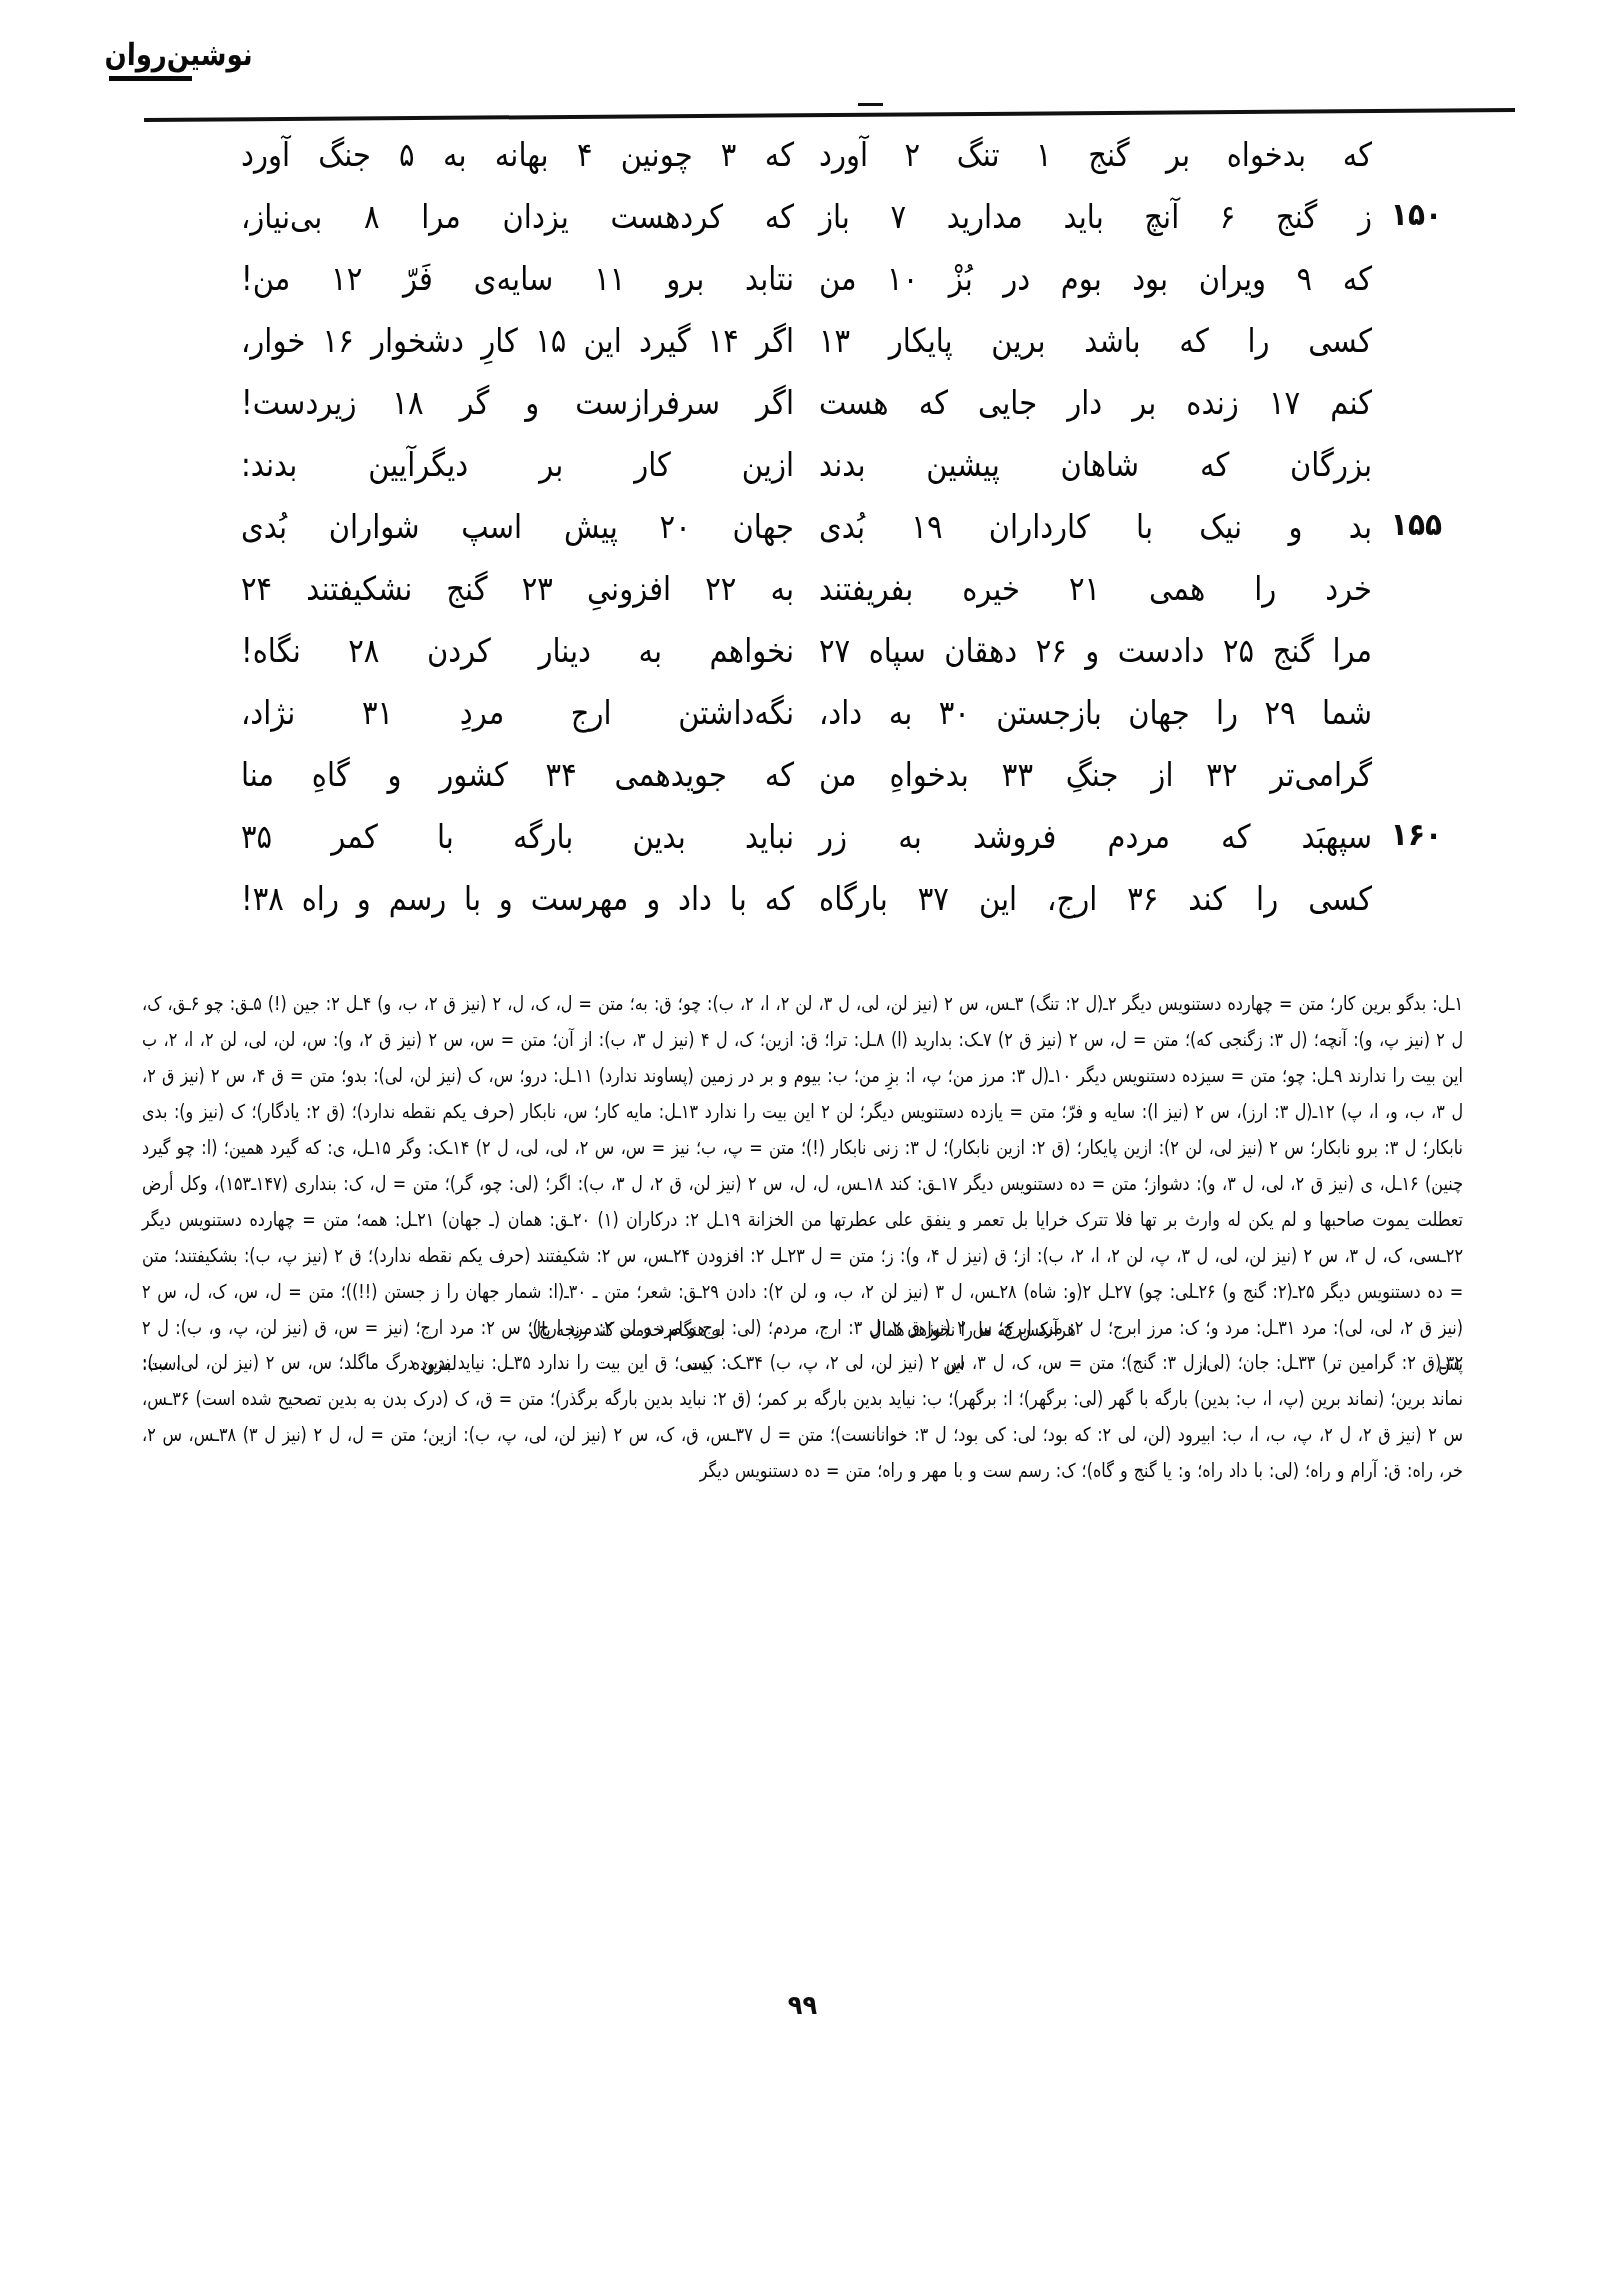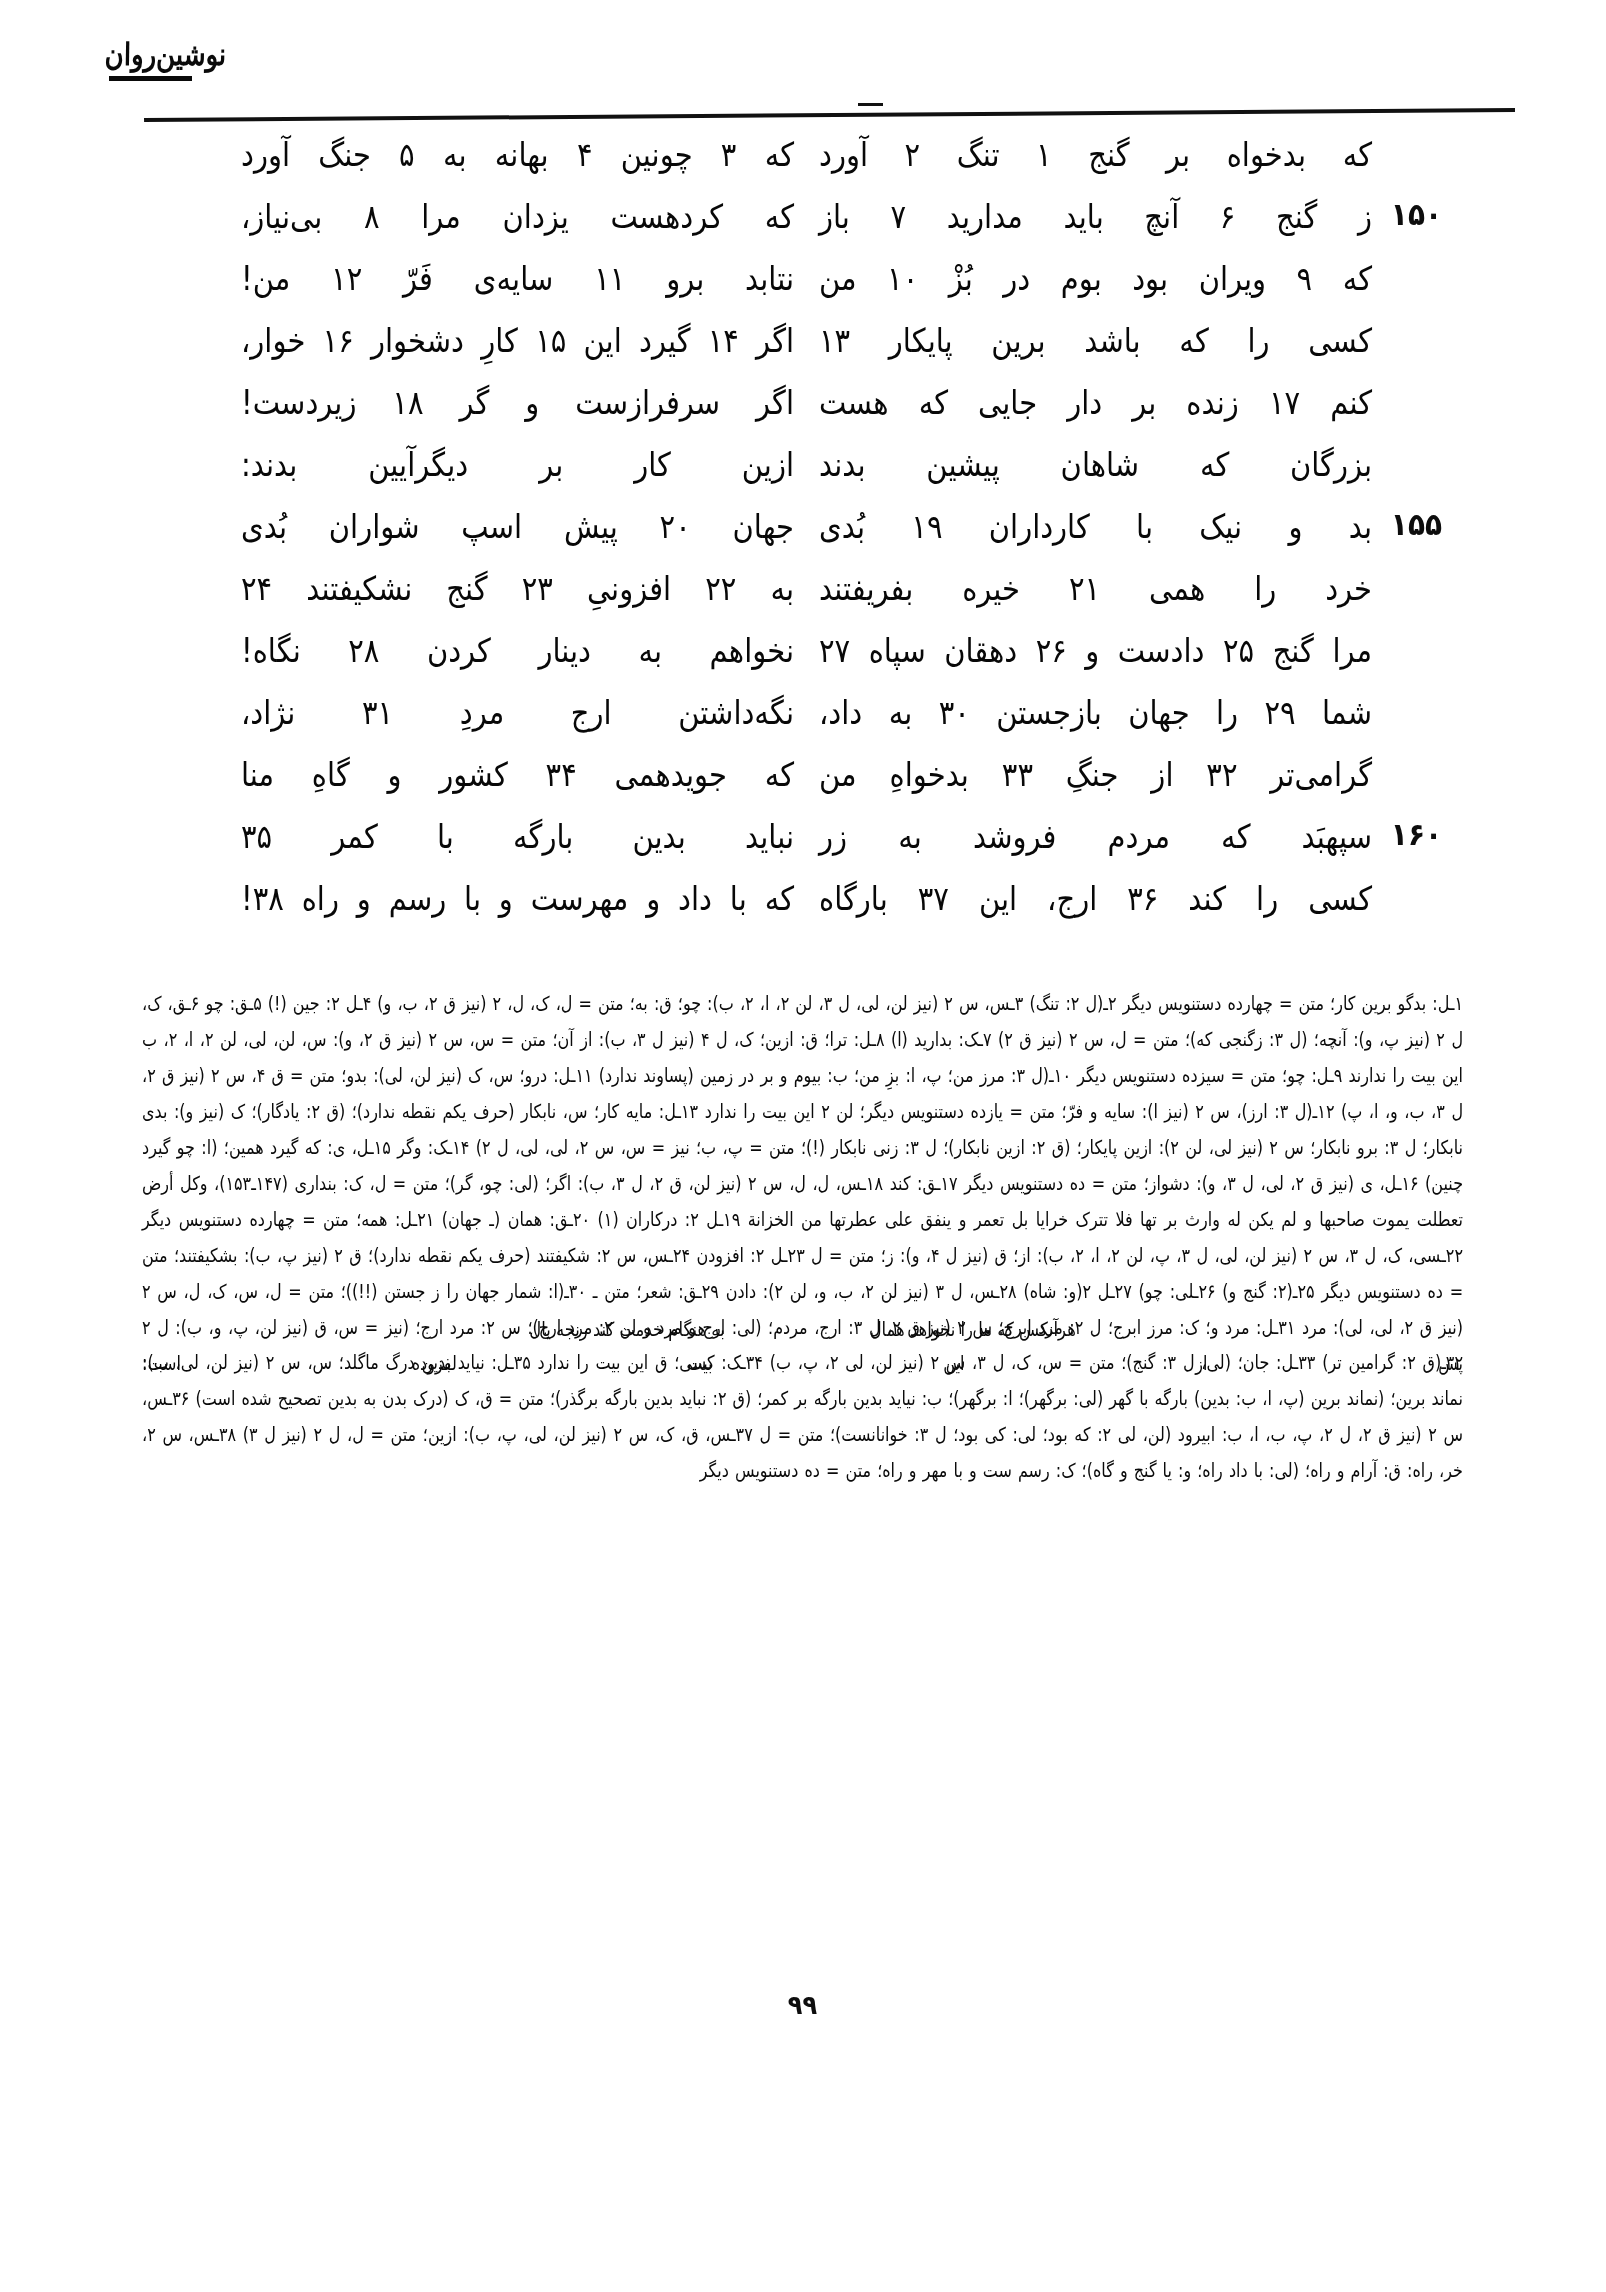--- a/index.html
+++ b/index.html
@@ -20,21 +20,20 @@
     filter: none;
   }
 
   
   .runhead {
     position: absolute;
     top: 37px;
     right: 1419px;   
     left: 106px;
     height: 58px;
-    font-family: Liberation Serif, serif;
   }
   .runhead-title {
     position: absolute;
     left: 0;
     top: 0;
     font-size: 26px;
     font-weight: bold;
     letter-spacing: -1px;
     color: #0a0a0a;
     white-space: nowrap;

